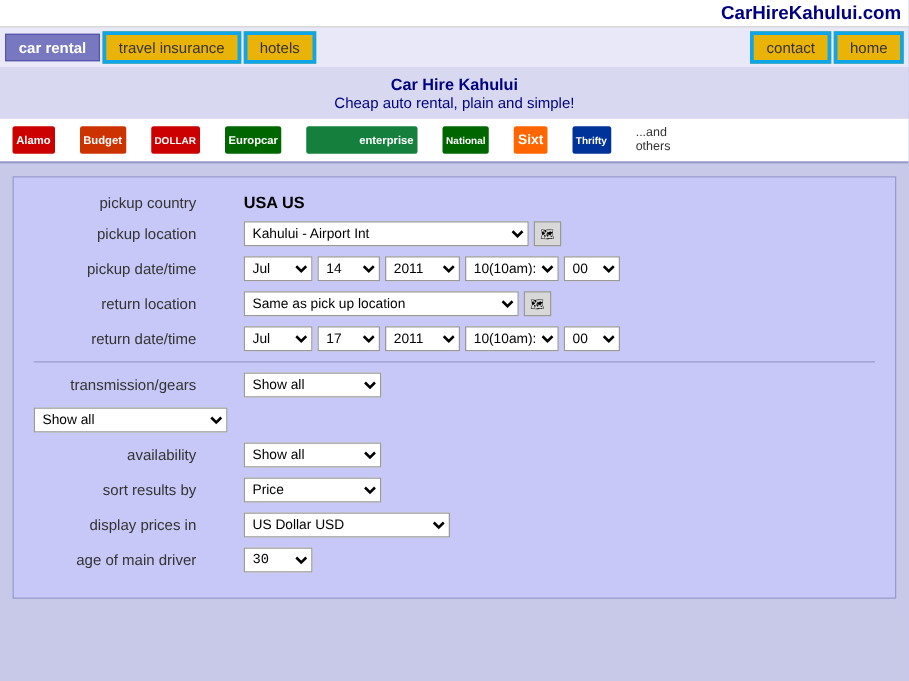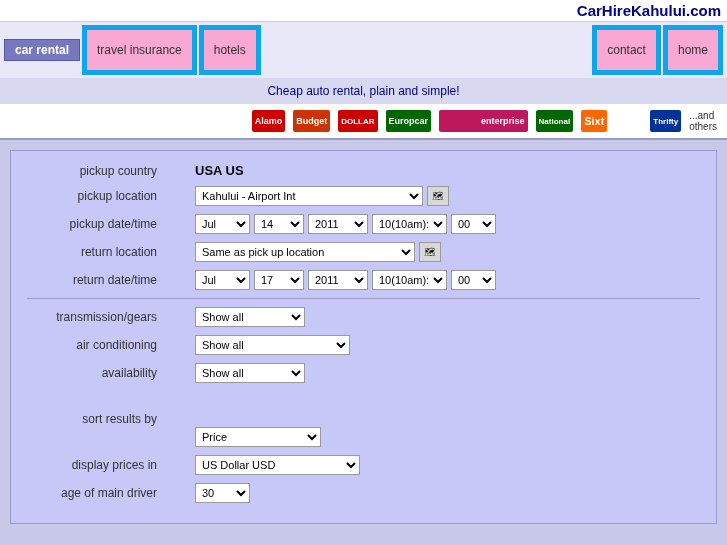--- a/index.html
+++ b/index.html
@@ -4,33 +4,33 @@
   <style>
     * { margin: 0; padding: 0; box-sizing: border-box; }
     body { font-family: Arial, sans-serif; font-size: 12px; background: #c8c8e8; width: 727px; }
 
     .top-bar { background: #fff; display: flex; justify-content: space-between; align-items: center; padding: 2px 6px; border-bottom: 1px solid #ccc; }
     .site-title { color: #000080; font-size: 15px; font-weight: bold; text-align: center; }
 
     .nav-bar { background: #e8e8f8; display: flex; align-items: center; padding: 3px 4px; gap: 2px; }
     .nav-btn { background: #7878c0; color: white; border: 1px solid #5555aa; padding: 3px 10px; font-size: 12px; cursor: pointer; font-weight: bold; }
     .nav-right-group { margin-left: auto; display: flex; gap: 2px; }
-    .nav-btn-light { background: #f9a8d4; color: #333; border: 5px solid #0ea5e9; padding: 13px 10px; font-size: 12px; cursor: pointer; }
+    .nav-btn-light { background: #eab308; color: #333; border: 3px solid #0ea5e9; padding: 3px 10px; font-size: 12px; cursor: pointer; }
 
     .header-section { background: #d8d8f0; text-align: center; padding: 6px; }
     .header-section .title { color: #000080; font-weight: bold; font-size: 13px; }
     .header-section .subtitle { color: #000080; font-size: 12px; }
 
-    .brands-bar { background: #fff; padding: 6px 10px; display: flex; align-items: center; gap: 8px; border-bottom: 2px solid #9999cc; justify-content: flex-end; }
+    .brands-bar { background: #fff; padding: 6px 10px; display: flex; align-items: center; gap: 20px; border-bottom: 2px solid #9999cc; }
     .brand-logo { height: 22px; display: flex; align-items: center; justify-content: center; font-size: 9px; font-weight: bold; border-radius: 2px; padding: 1px 3px; }
     .brand-alamo { background: #cc0000; color: white; }
     .brand-budget { background: #cc3300; color: white; }
     .brand-dollar { background: #cc0000; color: white; }
     .brand-europcar { background: #006600; color: white; }
-    .brand-enterprise { background: #be185d; color: white; padding-left: 42px; }
+    .brand-enterprise { background: #15803d; color: white; padding-left: 42px; }
     .brand-national { background: #006600; color: white; }
     .brand-sixt { background: #ff6600; color: white; font-size: 11px; }
     .brand-thrifty { background: #003399; color: white; }
     .brand-others { font-size: 10px; color: #333; }
 
     .main-form-container { background: #c8c8e8; padding: 10px; }
     .form-box { background: #c8c8f8; border: 1px solid #9999cc; padding: 12px 16px; }
 
     .form-row { display: flex; align-items: center; margin-bottom: 8px; gap: 28px; }
     .form-label { width: 140px; text-align: right; padding-right: 10px; color: #333; font-size: 12px; }
@@ -41,23 +41,23 @@
     select { font-size: 11px; border: 1px solid #999; background: #fff; padding: 1px 2px; height: 20px; cursor: pointer; }
     .select-location { width: 228px; }
     .select-month { width: 55px; }
     .select-day { width: 50px; }
     .select-year { width: 60px; }
     .select-hour { width: 75px; }
     .select-min { width: 45px; }
     .select-return-loc { width: 220px; }
     .select-show { width: 110px; }
     .select-show-lg { width: 155px; }
-    .select-sort { width: 126px; margin-top: 36px; }
+    .select-sort { width: 110px; }
     .select-currency { width: 165px; }
-    .select-age { width: 55px; }
+    .select-age { width: 55px; font-family: Liberation Mono, monospace; }
 
     .btn-map { background: #d8d8d8; border: 1px solid #999; width: 22px; height: 20px; cursor: pointer; font-size: 9px; display: flex; align-items: center; justify-content: center; }
 
     .divider { width: 100%; height: 1px; background: #9999cc; margin: 4px 0 8px 0; }
   </style>
 </head>
 <body>
 
 <div class="top-bar">
   <div></div>
@@ -68,32 +68,33 @@
   <button class="nav-btn">car rental</button>
   <button class="nav-btn-light">travel insurance</button>
   <button class="nav-btn-light">hotels</button>
   <div class="nav-right-group">
     <button class="nav-btn-light">contact</button>
     <button class="nav-btn-light">home</button>
   </div>
 </div>
 
 <div class="header-section">
+  <div class="title">Car Hire Kahului</div>
   <div class="subtitle">Cheap auto rental, plain and simple!</div>
 </div>
 
 <div class="brands-bar">
   <div class="brand-logo brand-alamo">Alamo</div>
   <div class="brand-logo brand-budget">Budget</div>
   <div class="brand-logo brand-dollar" style="font-size:8px;">DOLLAR</div>
   <div class="brand-logo brand-europcar">Europcar</div>
   <div class="brand-logo brand-enterprise">enterprise</div>
   <div class="brand-logo brand-national" style="font-size:8px;">National</div>
   <div class="brand-logo brand-sixt">Sixt</div>
-  <div class="brand-logo brand-thrifty" style="font-size:8px;margin-left:35px;">Thrifty</div>
+  <div class="brand-logo brand-thrifty" style="font-size:8px;">Thrifty</div>
   <div class="brand-others">...and<br>others</div>
 </div>
 
 <div class="main-form-container">
   <div class="form-box">
 
     <div class="form-row">
       <div class="form-label">pickup country</div>
       <div class="form-value">
         <span class="country-value">USA US</span>
@@ -167,21 +168,20 @@
     <div class="form-row">
       <div class="form-label">transmission/gears</div>
       <div class="form-value">
         <select class="select-show">
           <option value="Show all">Show all</option>
         </select>
       </div>
     </div>
 
     <div class="form-row">
-      <div class="form-label">air conditioning</div>
       <div class="form-value">
         <select class="select-show-lg">
           <option value="Show all">Show all</option>
         </select>
       </div>
     </div>
 
     <div class="form-row">
       <div class="form-label">availability</div>
       <div class="form-value">

